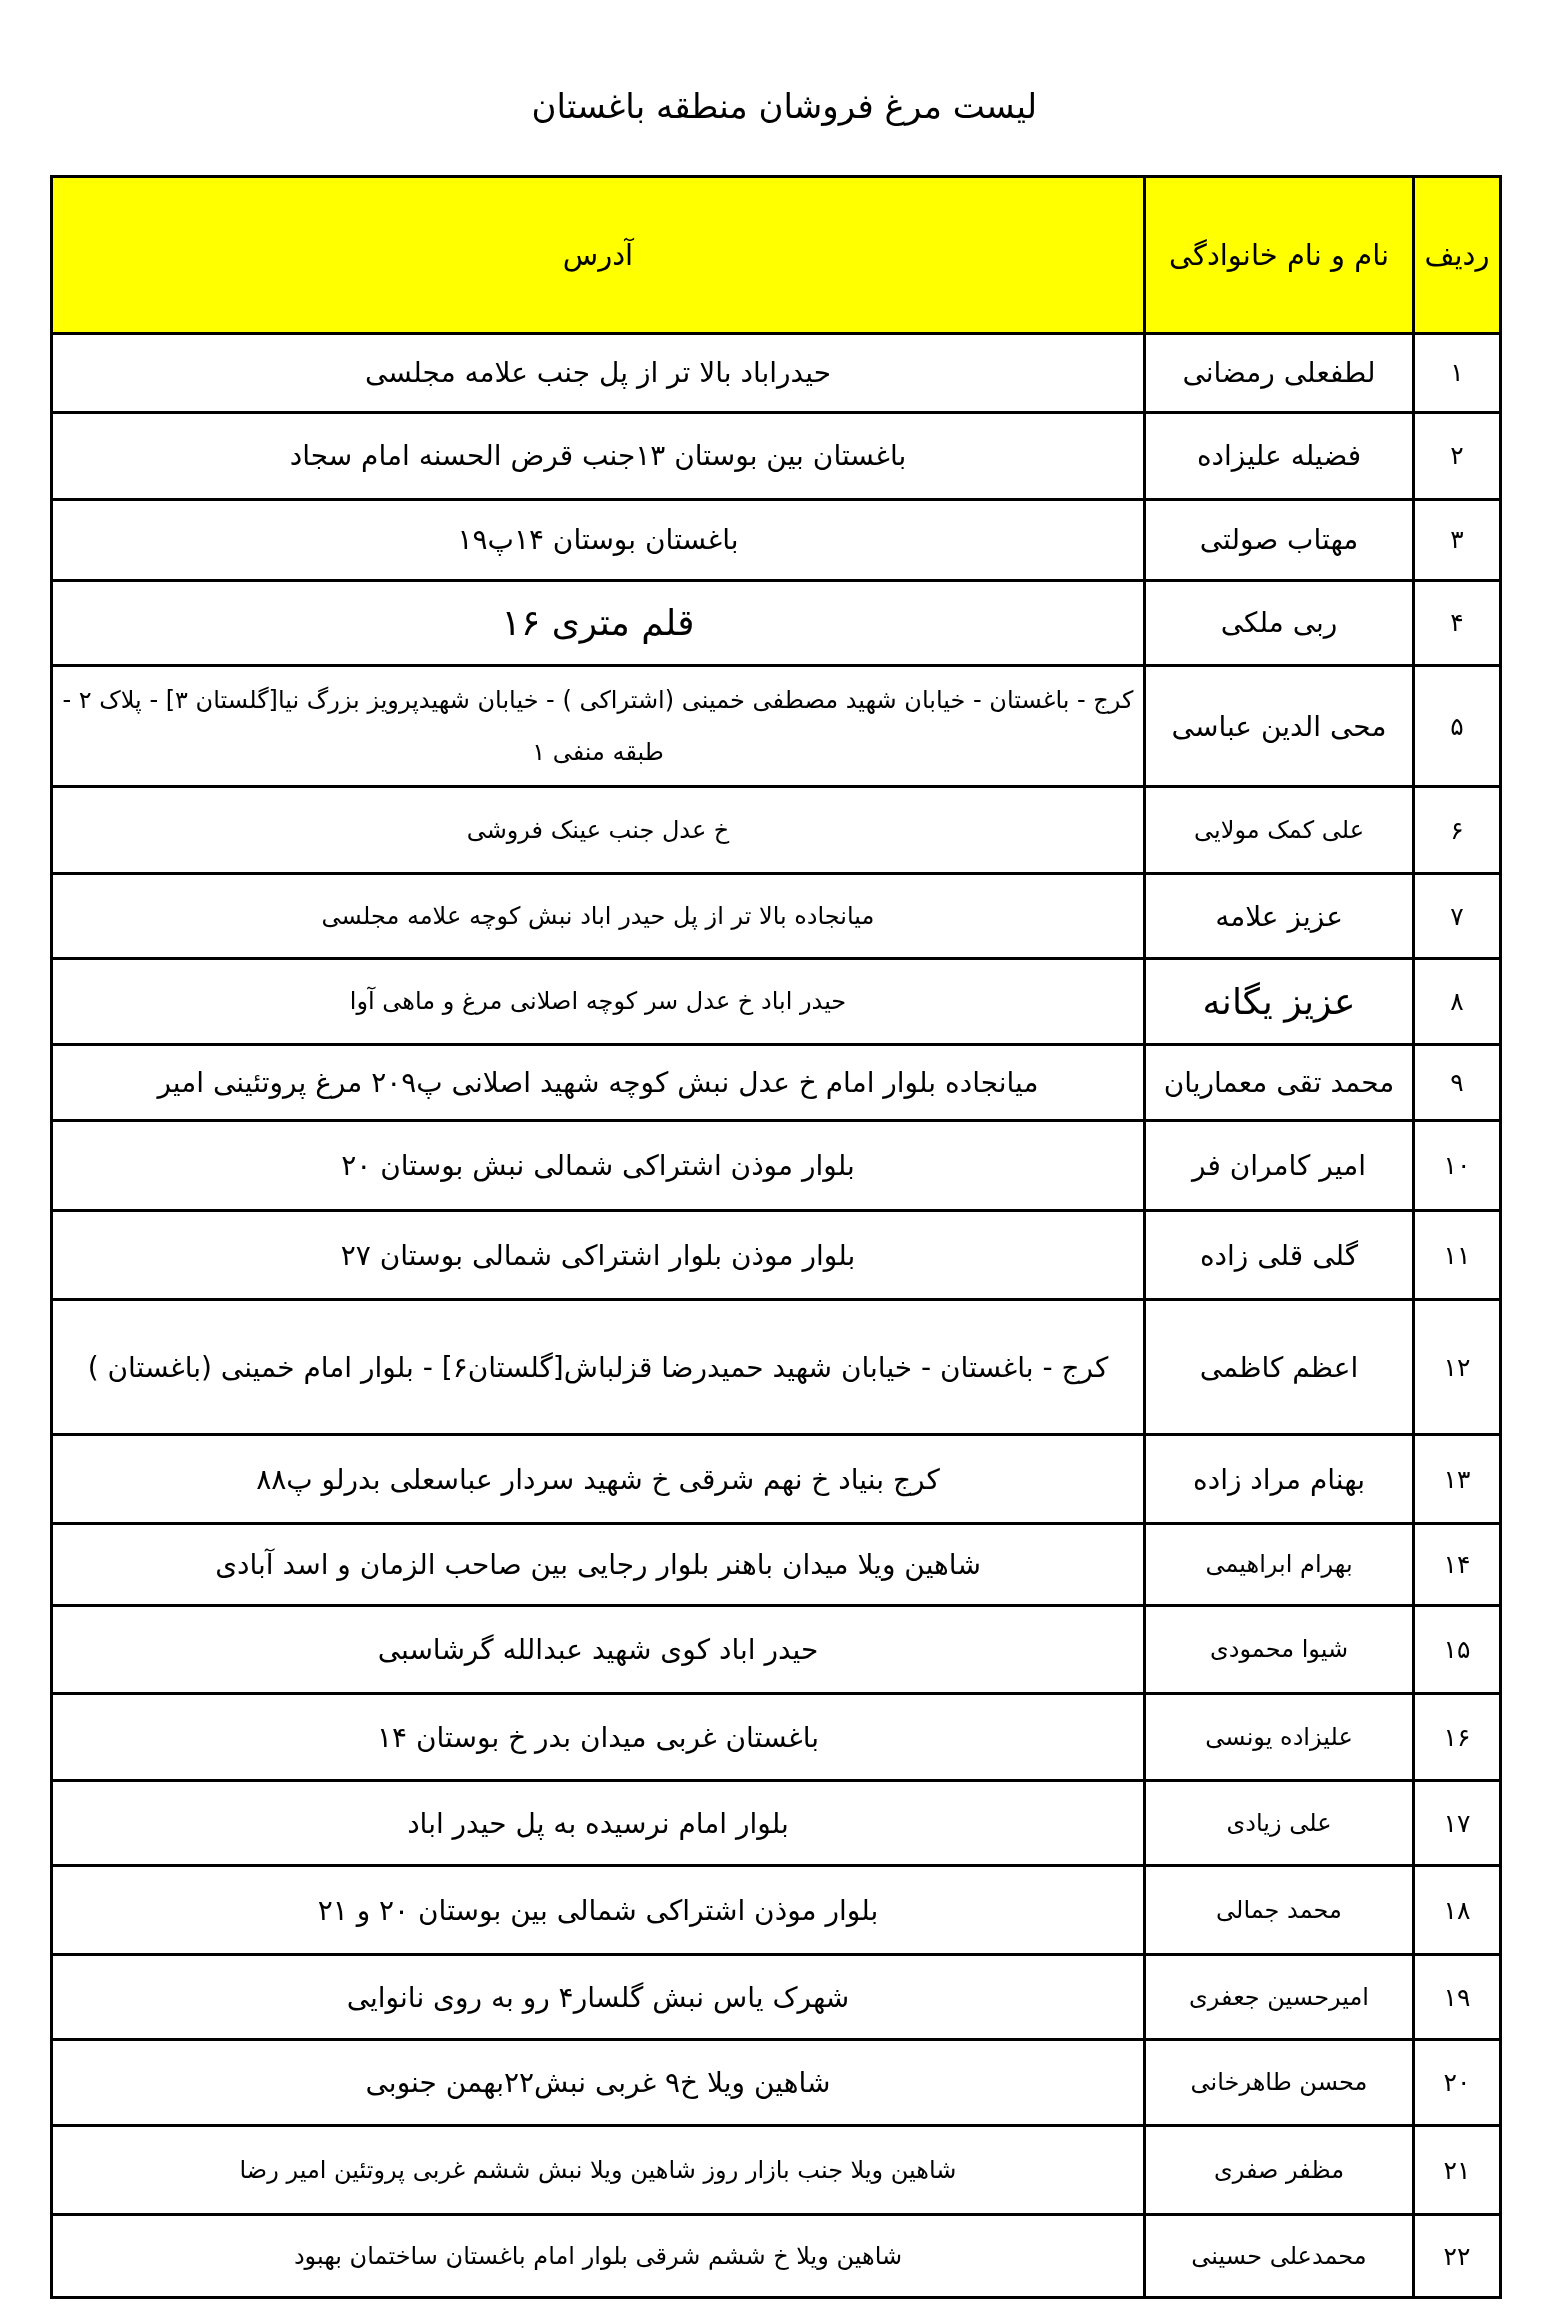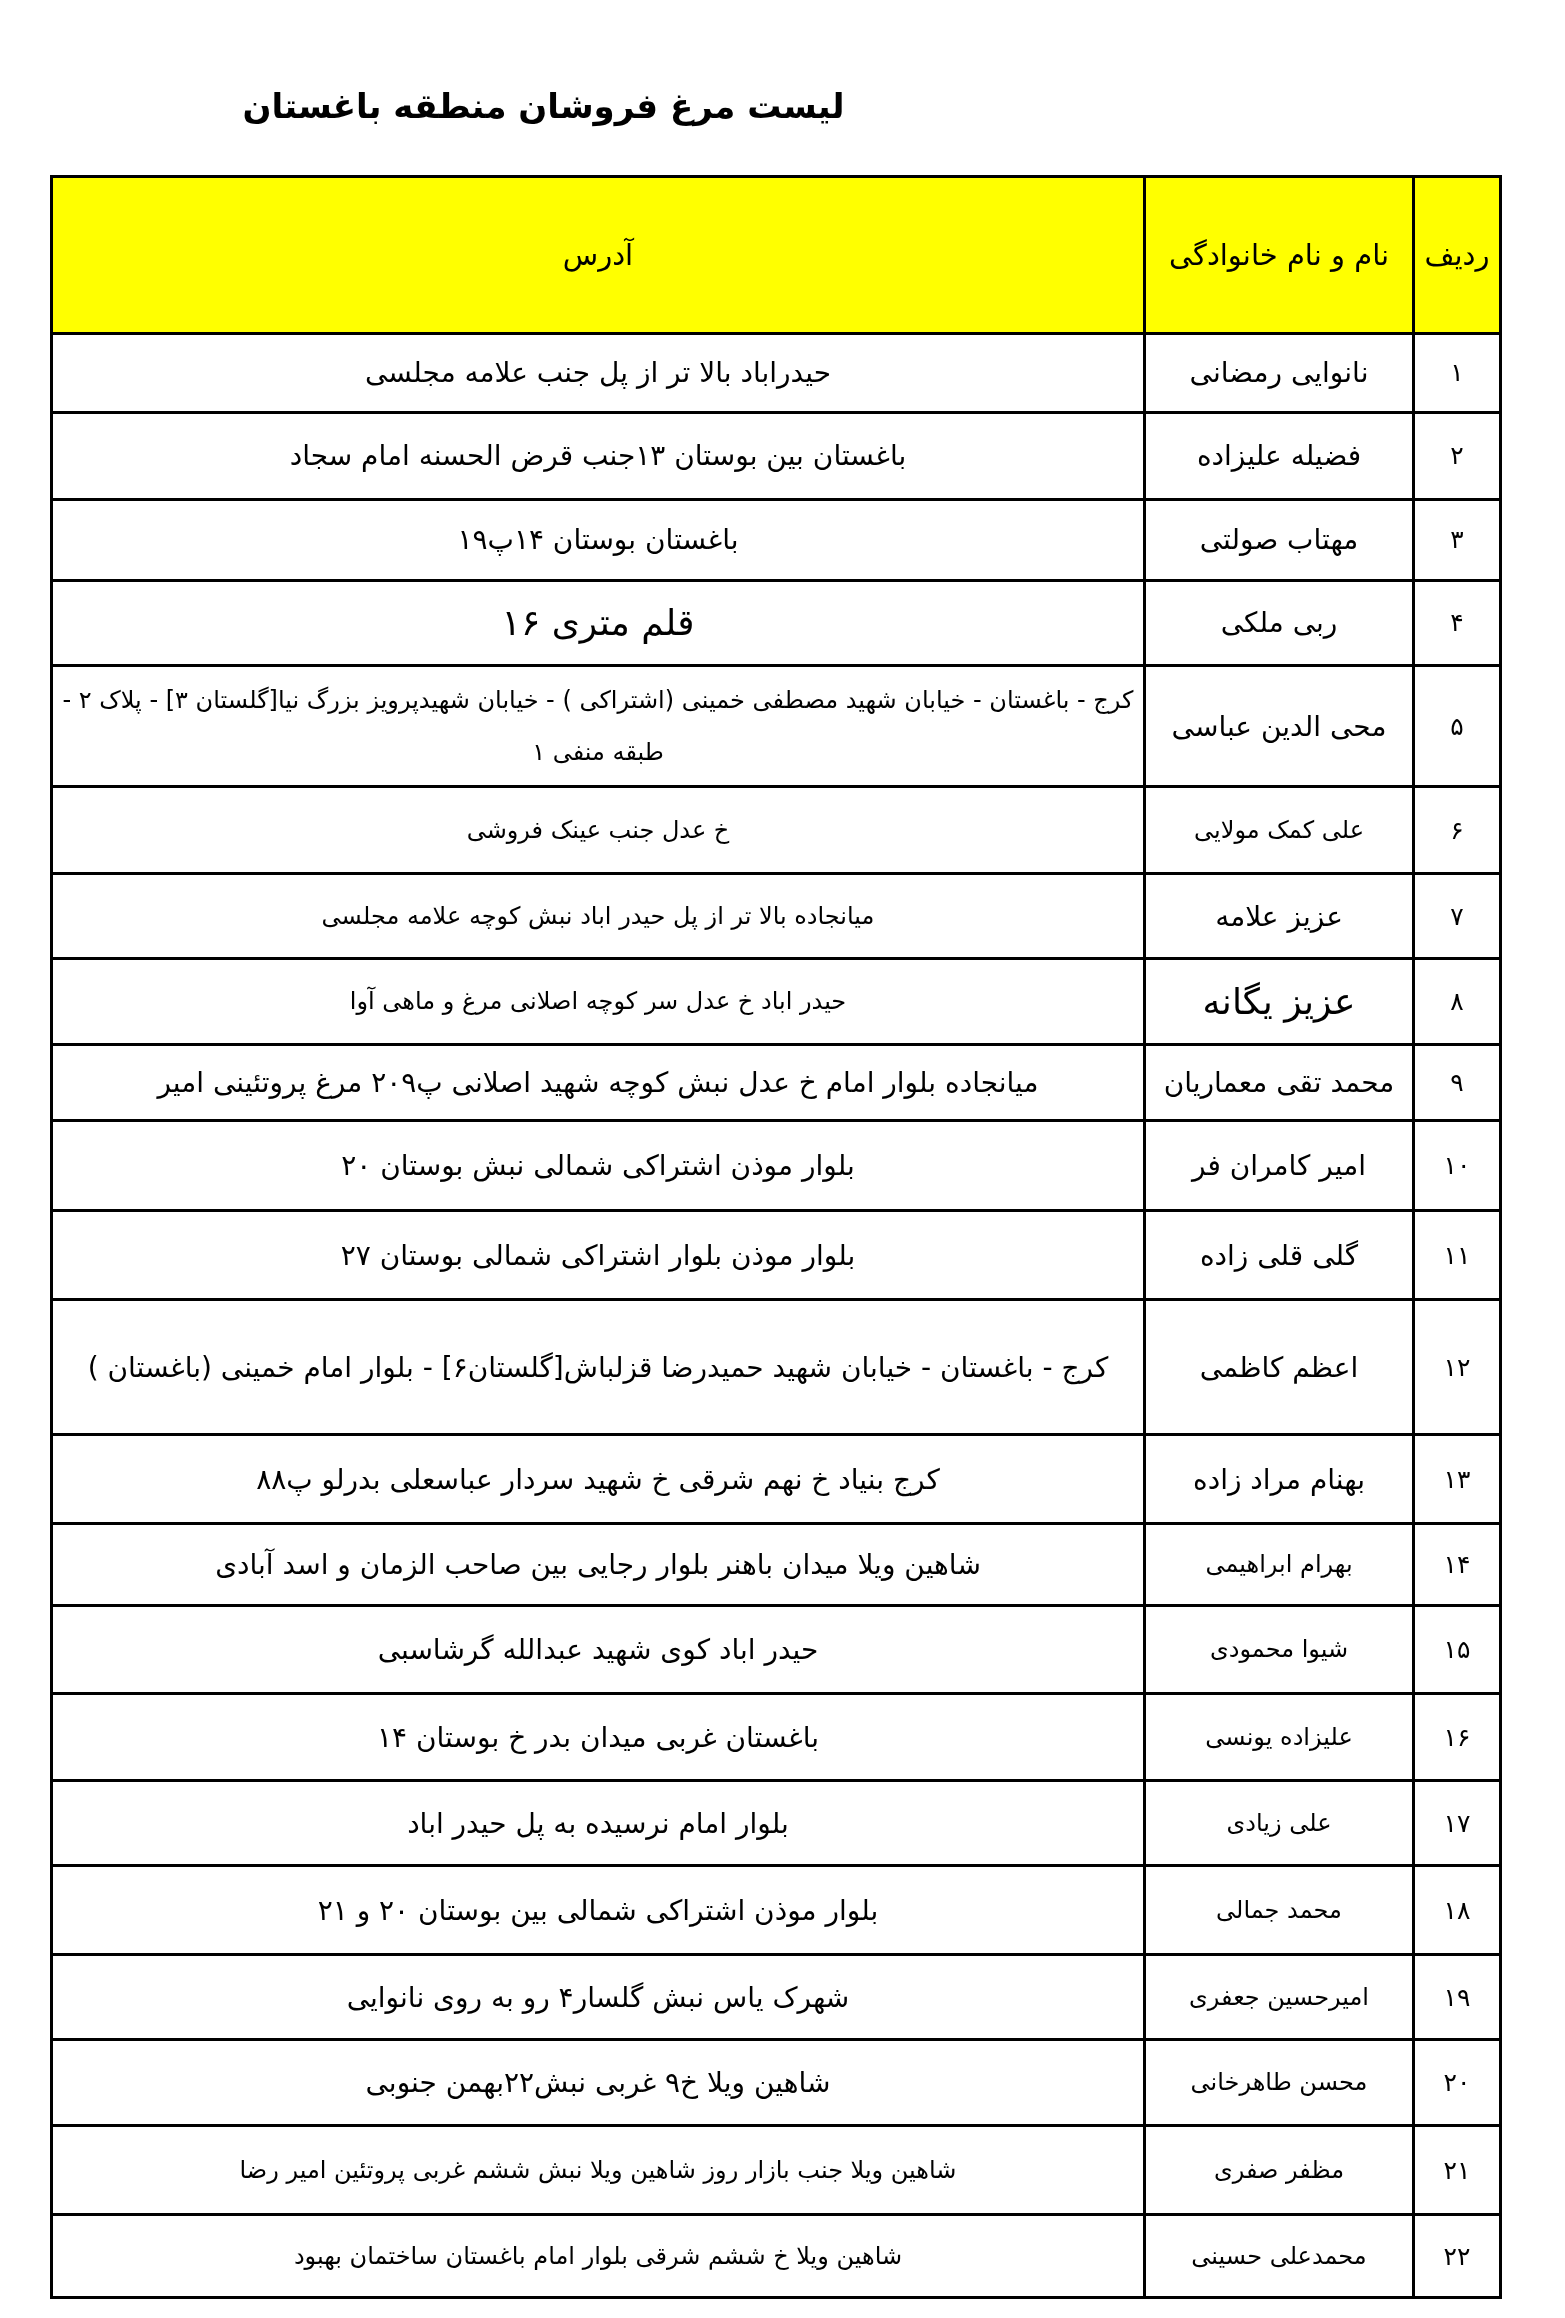--- a/index.html
+++ b/index.html
@@ -13,24 +13,23 @@
     width: 1565px;
     height: 2319px;
     background: #ffffff;
     overflow: hidden;
   }
   .title {
     position: absolute;
     top: 63px;
     left: 50px;
     width: 987px;
-    text-align: center;
     direction: rtl;
     font-size: 34px;
-    font-weight: bold;
+    font-weight: normal;
     color: #000;
     letter-spacing: 0;
   }
   table.sellers {
     position: absolute;
     top: 175px;
     left: 50px;
     width: 1449px;
     border-collapse: collapse;
     table-layout: fixed;
@@ -77,21 +76,21 @@
     <thead>
       <tr>
         <th>ردیف</th>
         <th>نام و نام خانوادگی</th>
         <th>آدرس</th>
       </tr>
     </thead>
     <tbody id="table-body">
         <tr style="height: 79px;">
           <td class="col-no f-base">۱</td>
-          <td class="col-name f-base">نانوایی رمضانی</td>
+          <td class="col-name f-base">لطفعلی رمضانی</td>
           <td class="col-addr f-base">حیدراباد بالا تر از پل جنب علامه مجلسی</td>
         </tr>
         <tr style="height: 87px;">
           <td class="col-no f-base">۲</td>
           <td class="col-name f-base">فضیله علیزاده</td>
           <td class="col-addr f-base">باغستان بین بوستان ۱۳جنب قرض الحسنه امام سجاد</td>
         </tr>
         <tr style="height: 81px;">
           <td class="col-no f-base">۳</td>
           <td class="col-name f-base">مهتاب صولتی</td>

